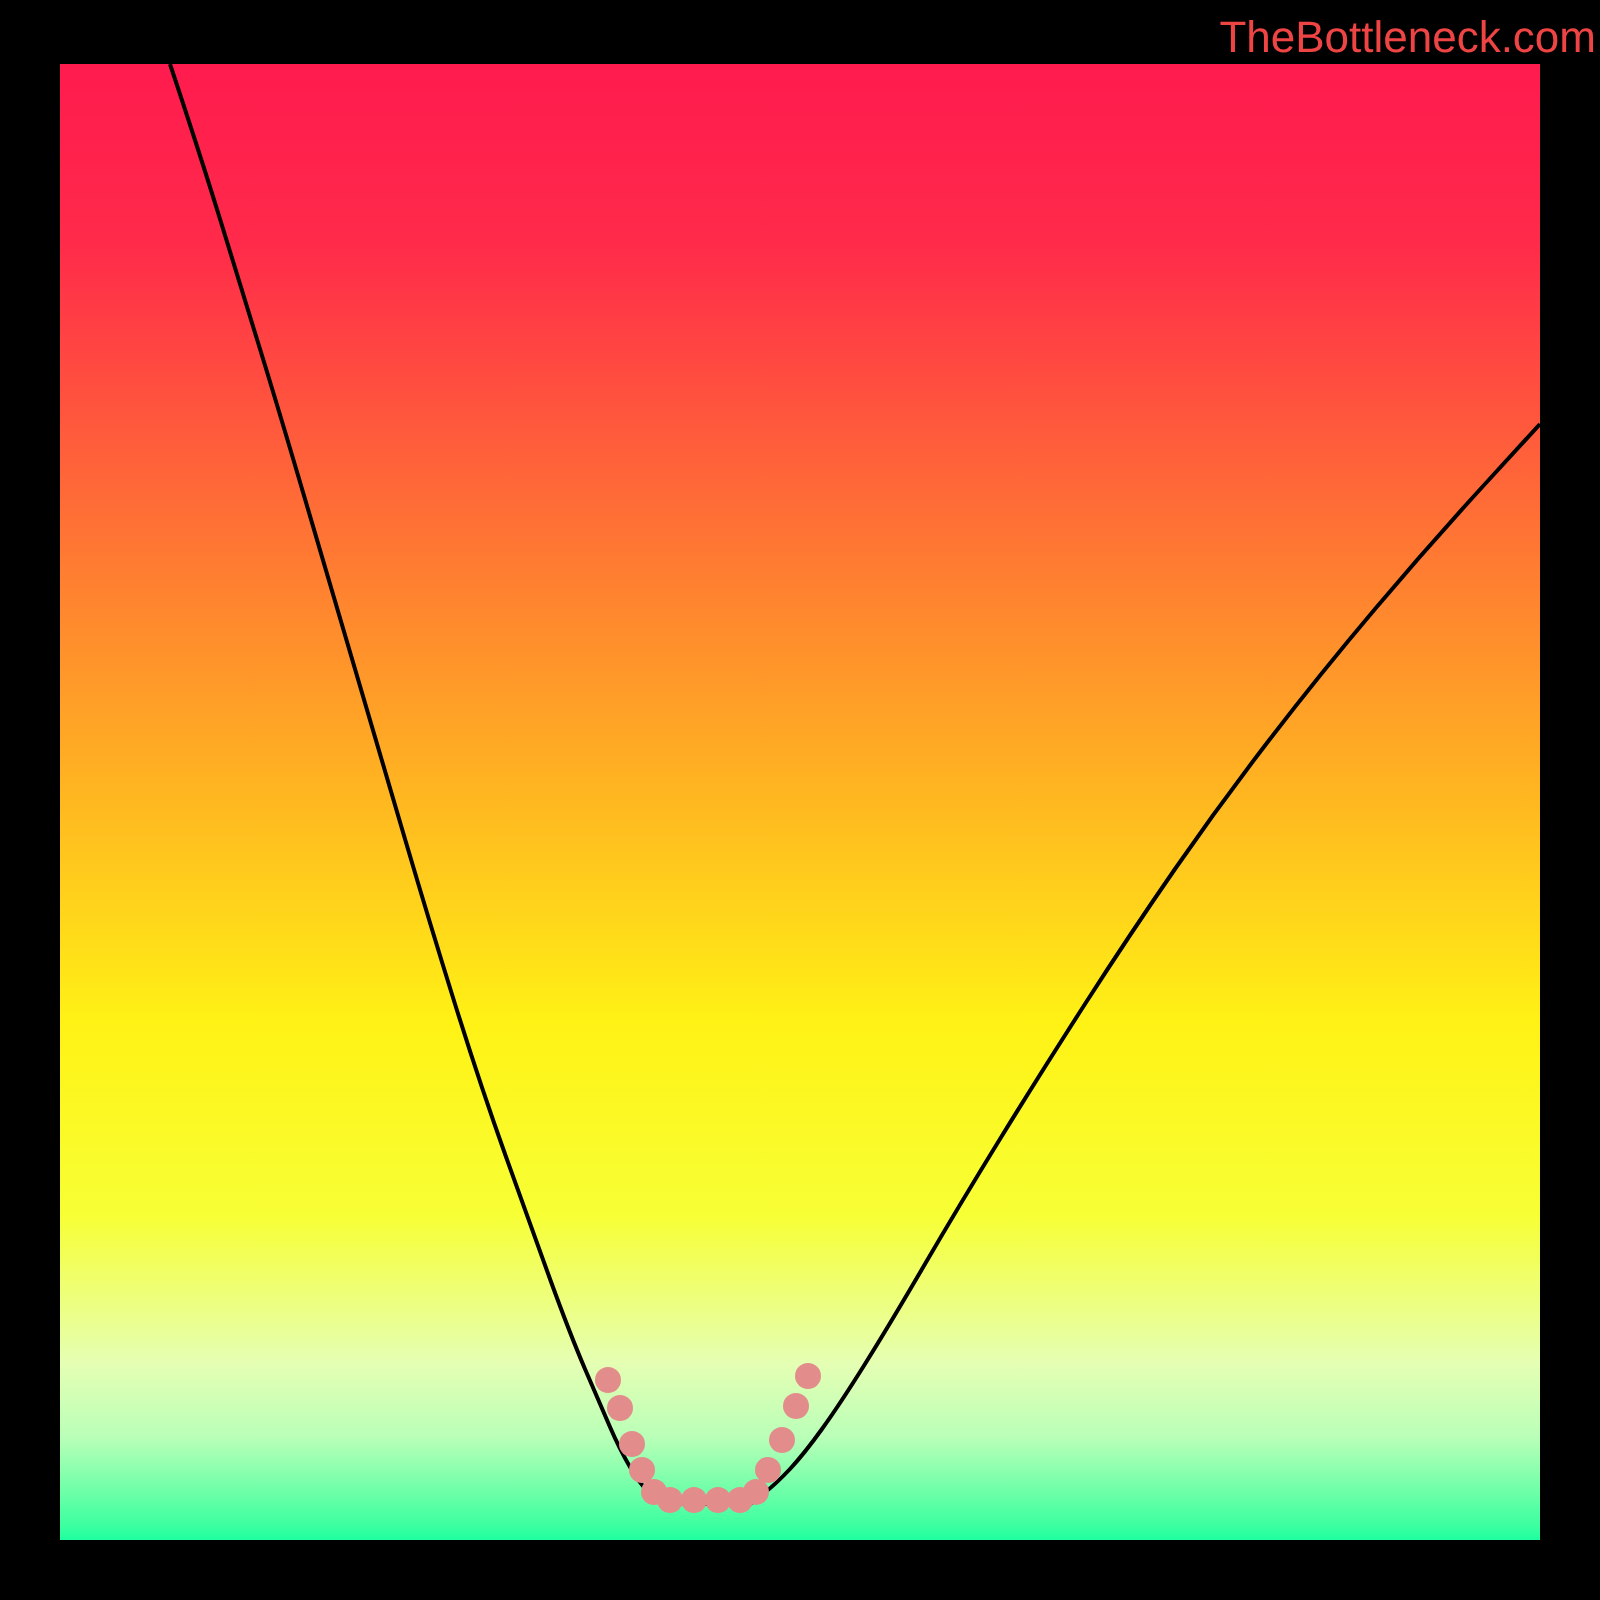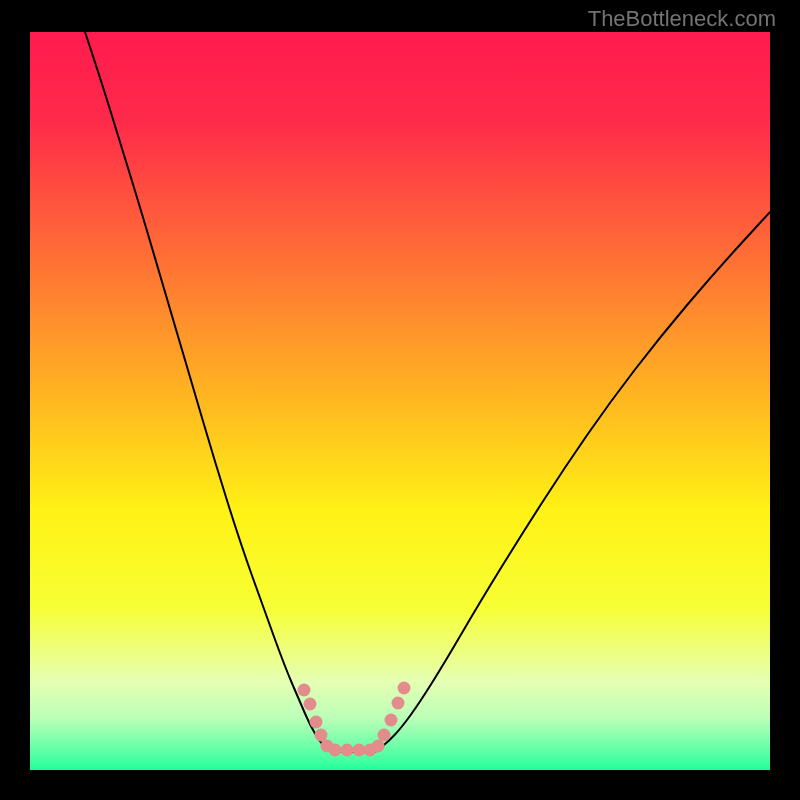--- a/index.html
+++ b/index.html
@@ -10,24 +10,24 @@
     body {
       width: 800px;
       height: 800px;
       background: #000;
       position: relative;
       overflow: hidden;
     }
     .attribution {
       position: absolute;
       top: 6px;
-      right: 24px;
+      right: 2px;
       font-family: Arial, sans-serif;
       font-size: 22px;
-      color: #737373;
+      color: #ef4444;
       font-weight: 500;
       z-index: 10;
     }
     .plot-area {
       position: absolute;
       top: 32px;
       left: 30px;
       width: 740px;
       height: 738px;
       overflow: hidden;

